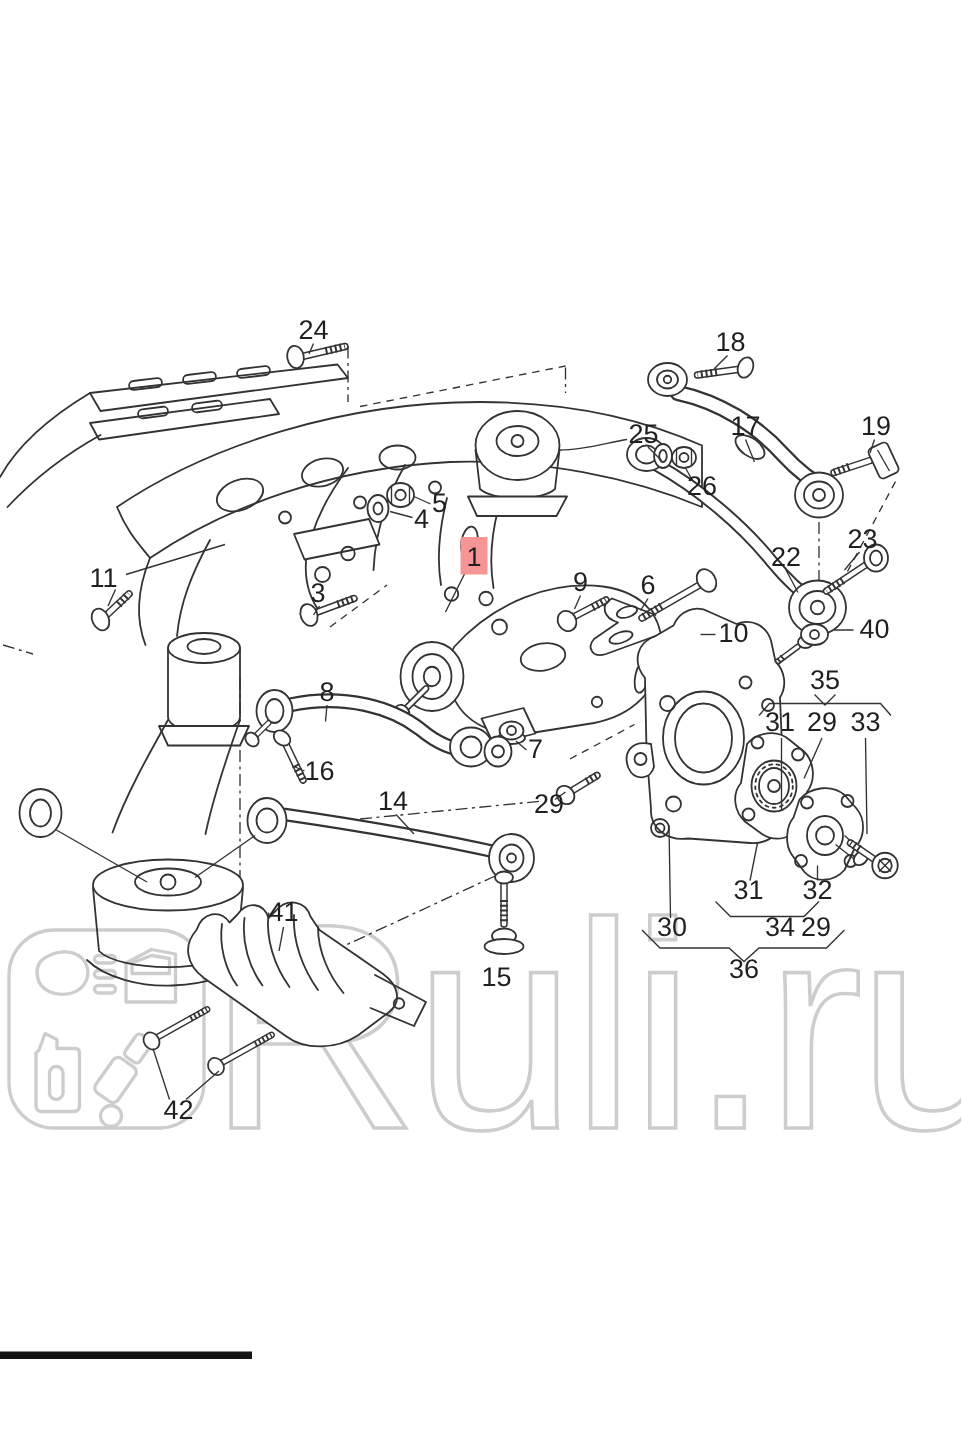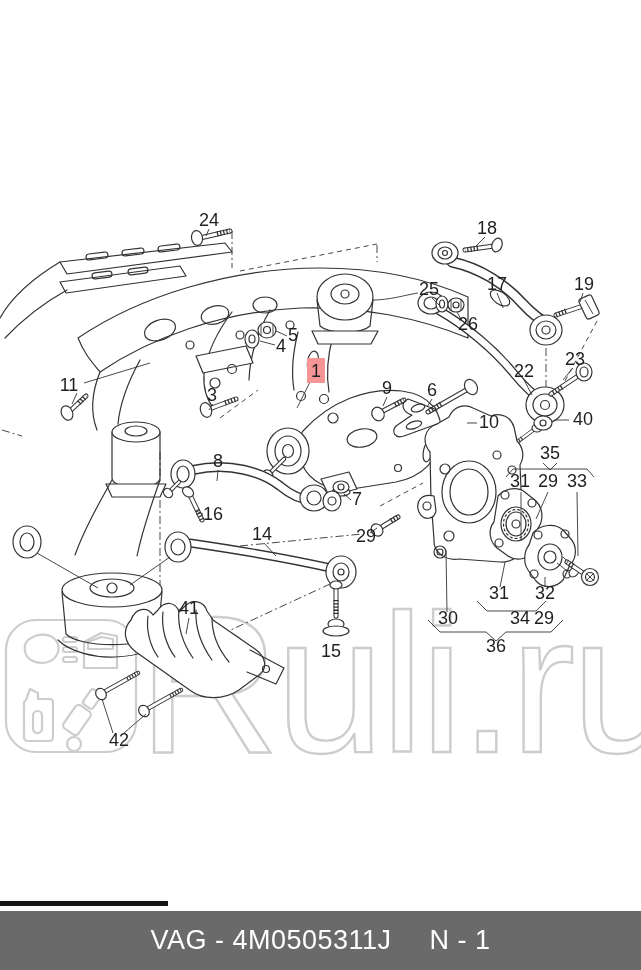--- a/index.html
+++ b/index.html
@@ -467,18 +467,14 @@
         <text x="448" y="624" class="callout">30</text>
         <text x="520" y="624" class="callout">34</text>
         <text x="544" y="624" class="callout">29</text>
         <text x="496" y="652" class="callout">36</text>
         <text x="189" y="614" class="callout">41</text>
         <text x="331" y="657" class="callout">15</text>
         <text x="119" y="746" class="callout">42</text>
       </g>
 </svg>
 
-<div class="footer">
-  <span>VAG - 4M0505311J</span>
-  <span>N - 1</span>
+
 </div>
 
-</div>
-
 </body></html>

